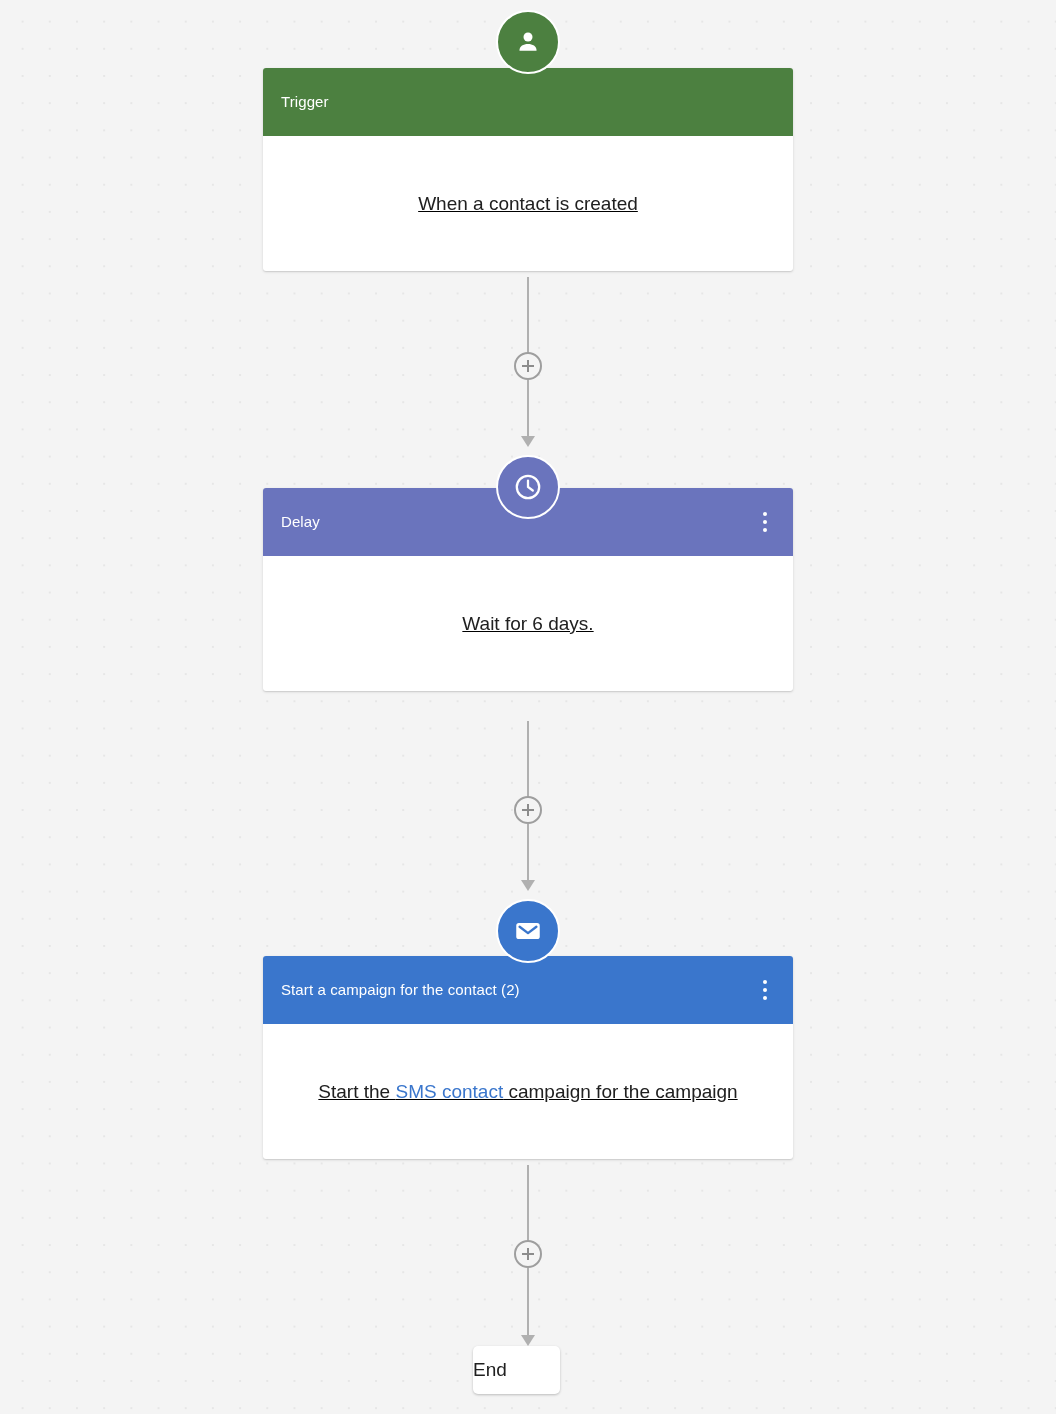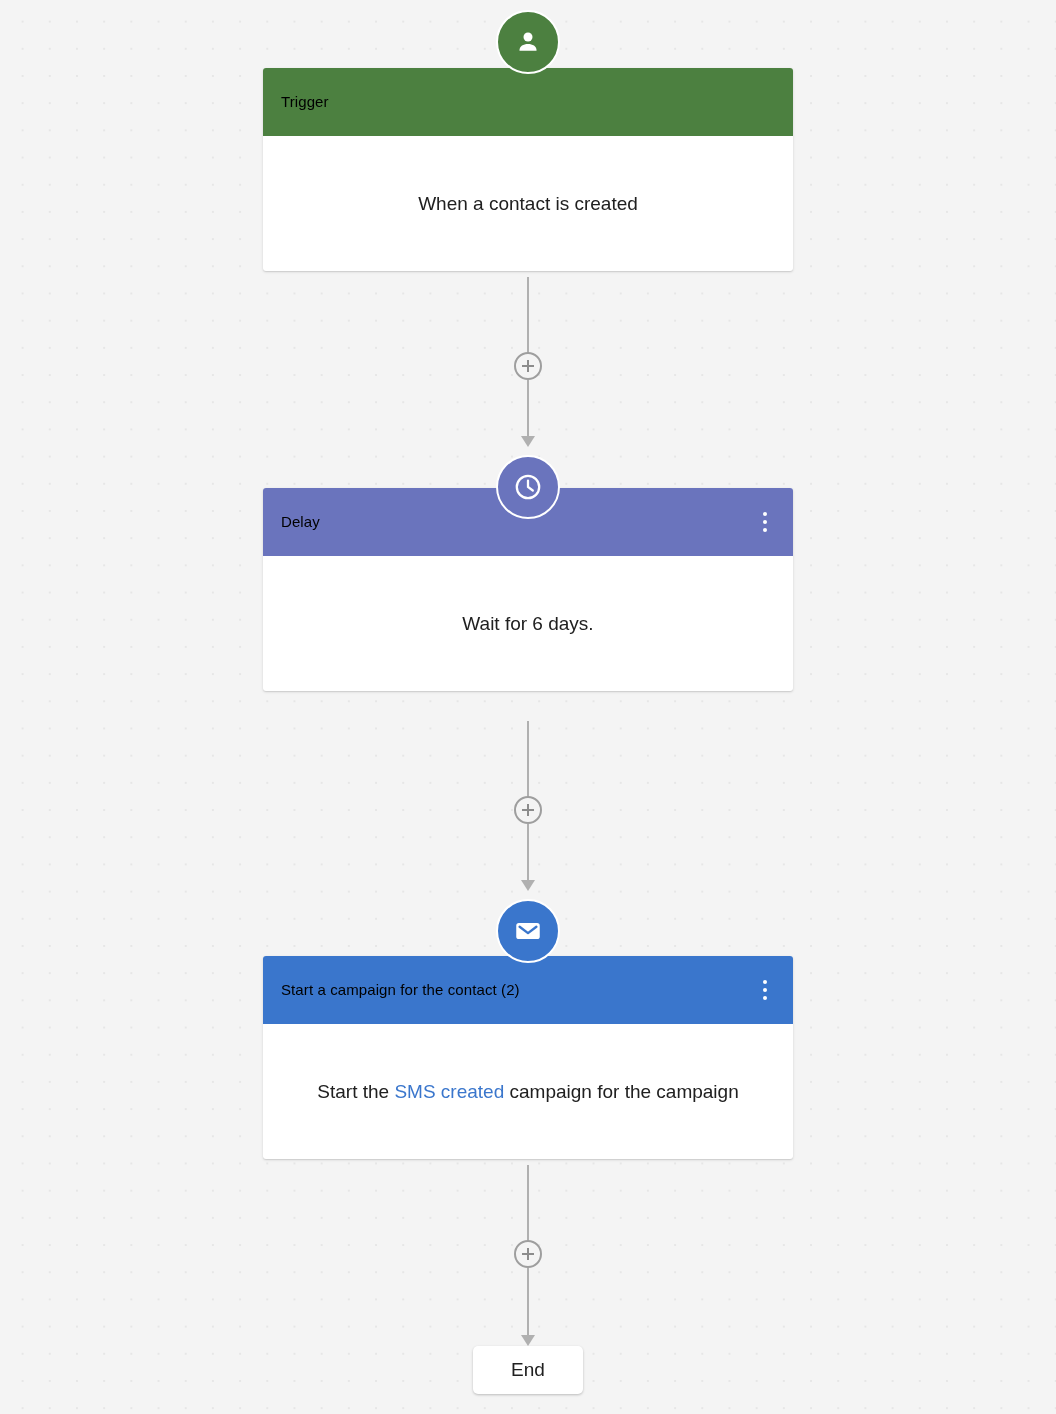--- a/index.html
+++ b/index.html
@@ -80,33 +80,34 @@
   .node-header {
     height: 68px;
     border-radius: 3px 3px 0 0;
     display: flex;
     align-items: center;
     justify-content: space-between;
     padding: 0 16px 0 18px;
     position: relative;
   }
   .node-header-title {
-    color: #000000;
+    color: #ffffff;
     font-size: 15px;
     line-height: 20px;
     letter-spacing: 0.1px;
     white-space: nowrap;
   }
   .node-body {
     min-height: 135px;
     display: flex;
     align-items: center;
     justify-content: center;
     padding: 20px 24px;
     text-align: left;
+    text-decoration: underline;
   }
   .node-body-text {
     font-size: 19px;
     line-height: 26px;
     color: #202020;
   }
   .link {
     color: #3a76cc;
     cursor: pointer;
   }
@@ -142,28 +143,27 @@
     border-radius: 50%;
     background: #ffffff;
     display: block;
   }
 
   
   .end-node {
     position: absolute;
     left: 473px;
     top: 1346px;
-    width: 110px;
+    width: 87px;
     height: 48px;
     background: #ffffff;
     border-radius: 5px;
     box-shadow: 0 1px 3px rgba(0,0,0,0.16), 0 1px 2px rgba(0,0,0,0.08);
     display: flex;
     align-items: center;
-    justify-content: center;
     z-index: 2;
   }
   .end-node-label {
     font-size: 19px;
     color: #202020;
   }
 </style>
 </head>
 <body>
 
@@ -231,21 +231,21 @@
   <div class="node" style="top:956px;">
     <div class="node-header" style="background:#3a76cc;">
       <span class="node-header-title">Start a campaign for the contact (2)</span>
       <span class="kebab">
         <span></span>
         <span></span>
         <span></span>
       </span>
     </div>
     <div class="node-body">
-      <span class="node-body-text"><span>Start the </span><span class="link">SMS created</span><span> campaign for the campaign</span></span>
+      <span class="node-body-text"><span>Start the </span><span class="link">SMS contact</span><span> campaign for the campaign</span></span>
     </div>
   </div>
 
   <div class="end-node">
     <span class="end-node-label">End</span>
   </div>
 
 </div>
 
 </body></html>

